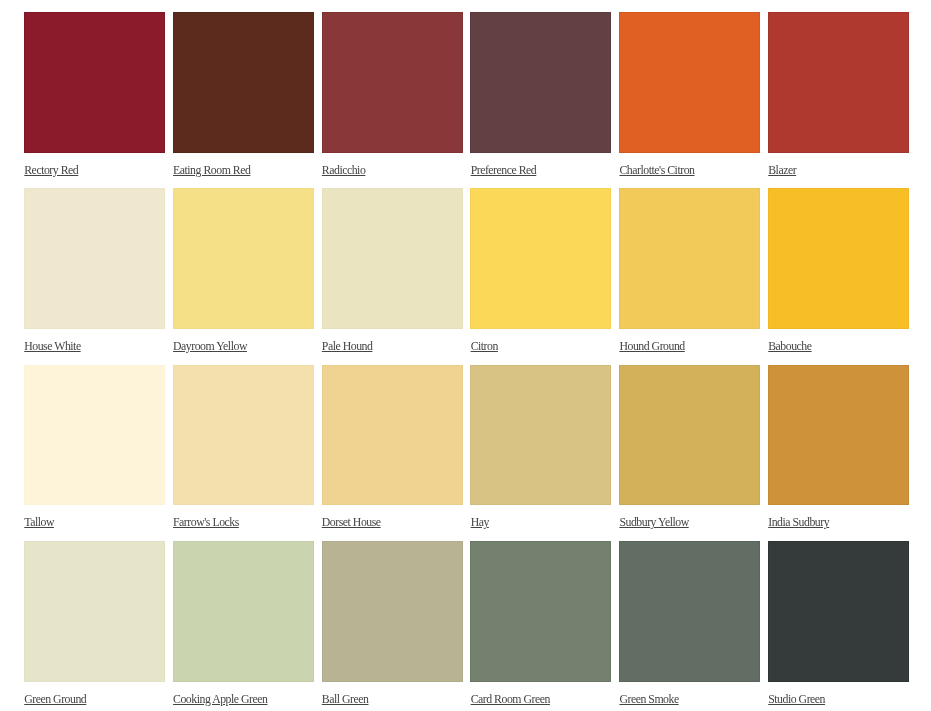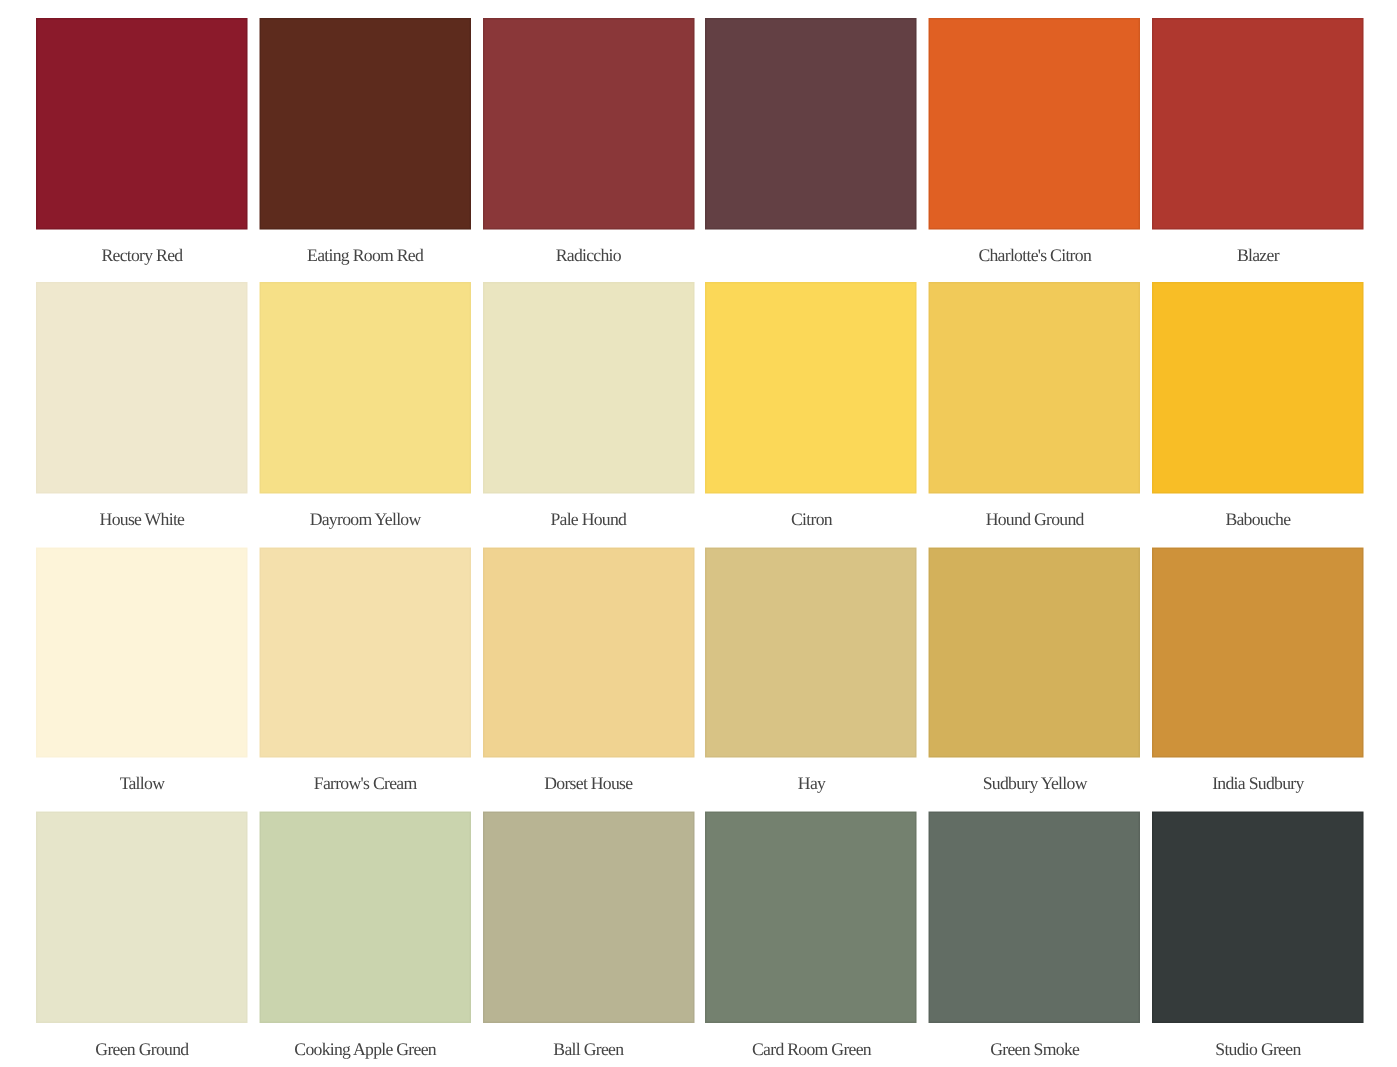--- a/index.html
+++ b/index.html
@@ -33,47 +33,48 @@
   .swatch-chip {
     width: 141px;
     height: 140.6px;
     display: block;
   }
   .swatch-label {
     position: absolute;
     left: 0;
     top: 140.6px;
     width: 141px;
-    text-align: center;
     font-size: 11.8px;
     letter-spacing: -0.48px;
     text-indent: 0.24px;
     line-height: 35.8px;
     color: #444444;
     white-space: nowrap;
+    text-decoration: underline;
   }
 </style>
 </head>
 <body>
 
 <div id="palette-grid">
   <div class="swatch-cell">
     <div class="swatch-chip" style="background-color: rgb(139, 26, 43); box-shadow: rgba(0, 0, 0, 0.098) 0px 0px 0px 1px inset;"></div>
     <div class="swatch-label">Rectory Red</div>
   </div>
   <div class="swatch-cell">
     <div class="swatch-chip" style="background-color: rgb(93, 43, 29); box-shadow: rgba(0, 0, 0, 0.1) 0px 0px 0px 1px inset;"></div>
     <div class="swatch-label">Eating Room Red</div>
   </div>
   <div class="swatch-cell">
     <div class="swatch-chip" style="background-color: rgb(138, 55, 57); box-shadow: rgba(0, 0, 0, 0.09) 0px 0px 0px 1px inset;"></div>
     <div class="swatch-label">Radicchio</div>
   </div>
   <div class="swatch-cell">
     <div class="swatch-chip" style="background-color: rgb(99, 64, 68); box-shadow: rgba(0, 0, 0, 0.09) 0px 0px 0px 1px inset;"></div>
+    <div class="swatch-label">Preference Red</div>
   </div>
   <div class="swatch-cell">
     <div class="swatch-chip" style="background-color: rgb(224, 96, 35); box-shadow: rgba(0, 0, 0, 0.067) 0px 0px 0px 1px inset;"></div>
     <div class="swatch-label">Charlotte's Citron</div>
   </div>
   <div class="swatch-cell">
     <div class="swatch-chip" style="background-color: rgb(175, 56, 47); box-shadow: rgba(0, 0, 0, 0.082) 0px 0px 0px 1px inset;"></div>
     <div class="swatch-label">Blazer</div>
   </div>
   <div class="swatch-cell">
@@ -99,21 +100,21 @@
   <div class="swatch-cell">
     <div class="swatch-chip" style="background-color: rgb(248, 190, 38); box-shadow: rgba(0, 0, 0, 0.03) 0px 0px 0px 1px inset;"></div>
     <div class="swatch-label">Babouche</div>
   </div>
   <div class="swatch-cell">
     <div class="swatch-chip" style="background-color: rgb(253, 244, 217); box-shadow: rgba(0, 0, 0, 0.008) 0px 0px 0px 1px inset;"></div>
     <div class="swatch-label">Tallow</div>
   </div>
   <div class="swatch-cell">
     <div class="swatch-chip" style="background-color: rgb(244, 224, 172); box-shadow: rgba(0, 0, 0, 0.016) 0px 0px 0px 1px inset;"></div>
-    <div class="swatch-label">Farrow's Cream</div>
+    <div class="swatch-label">Farrow's Locks</div>
   </div>
   <div class="swatch-cell">
     <div class="swatch-chip" style="background-color: rgb(240, 211, 145); box-shadow: rgba(0, 0, 0, 0.024) 0px 0px 0px 1px inset;"></div>
     <div class="swatch-label">Dorset House</div>
   </div>
   <div class="swatch-cell">
     <div class="swatch-chip" style="background-color: rgb(216, 195, 133); box-shadow: rgba(0, 0, 0, 0.03) 0px 0px 0px 1px inset;"></div>
     <div class="swatch-label">Hay</div>
   </div>
   <div class="swatch-cell">

